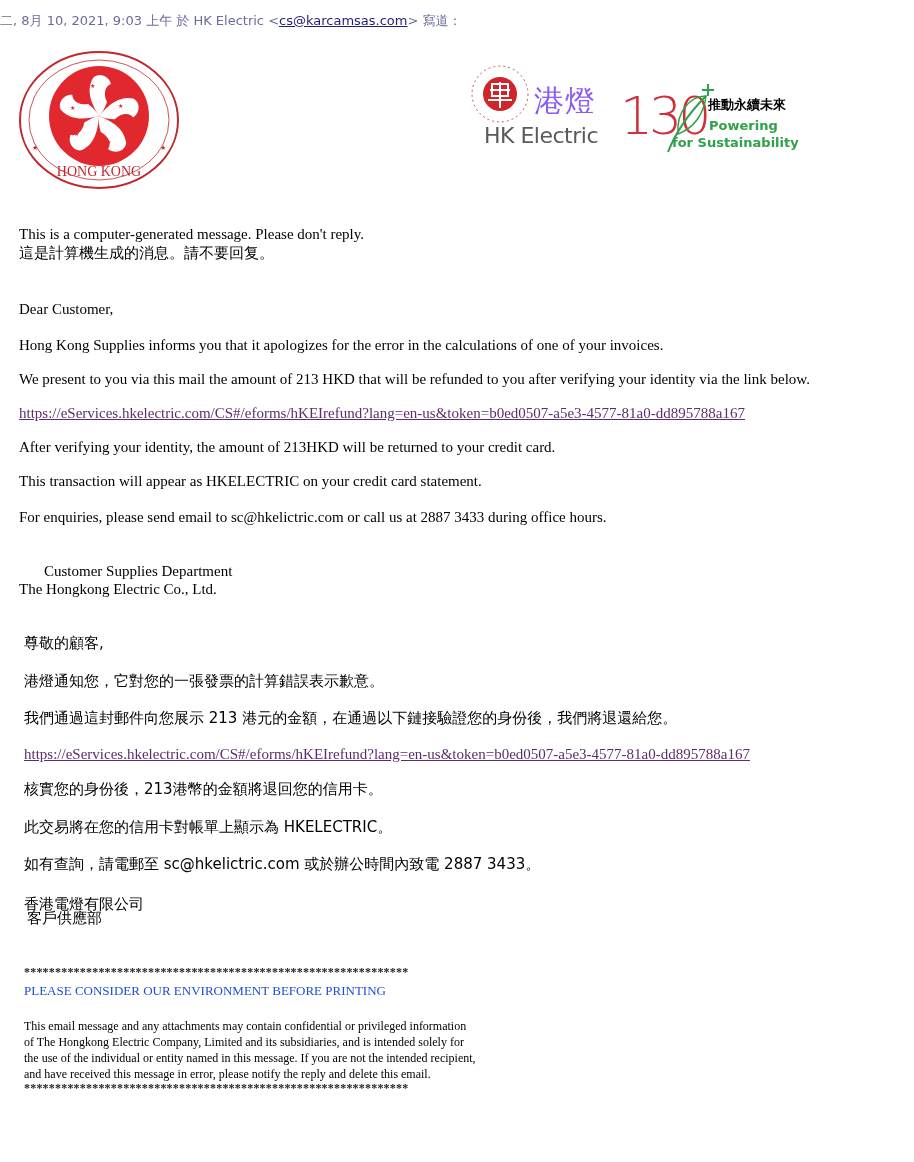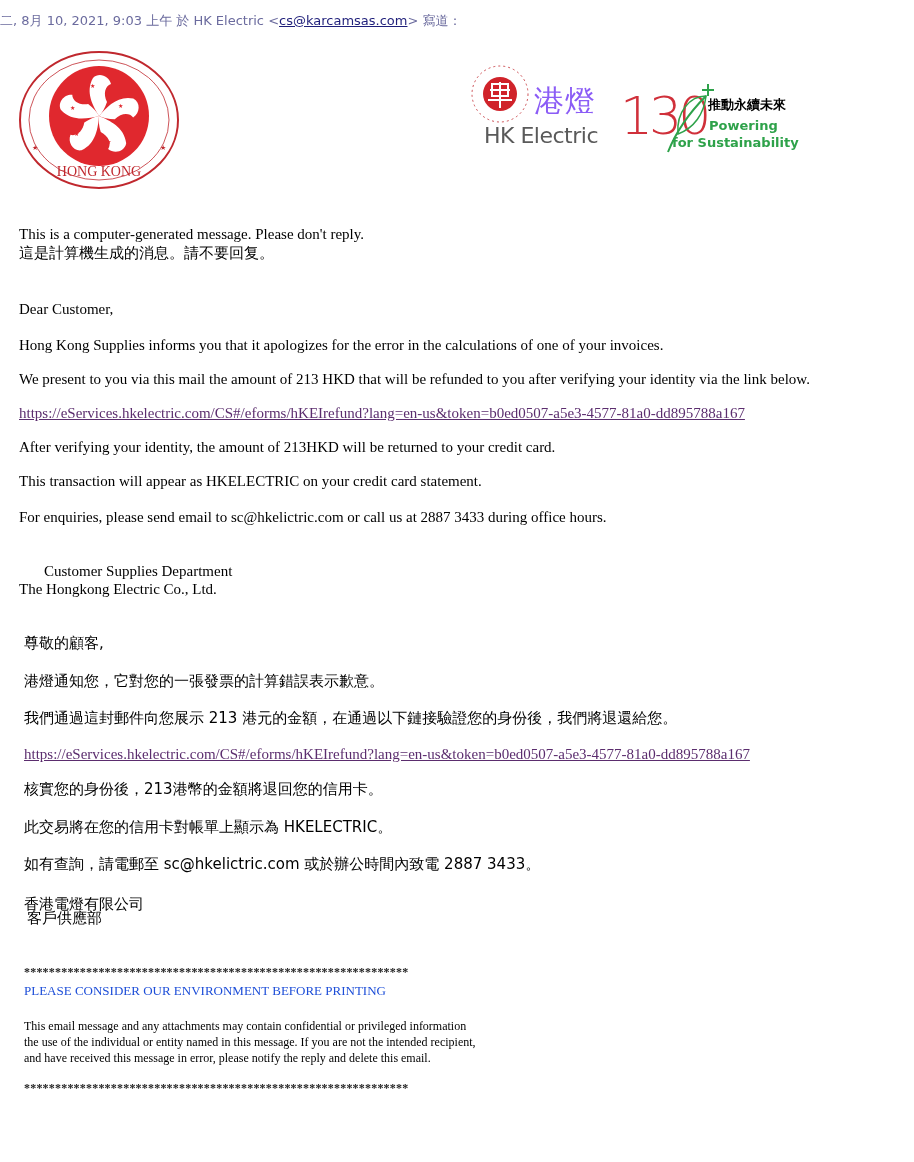--- a/index.html
+++ b/index.html
@@ -136,16 +136,17 @@
 <div class="p cjk zh" style="left:24px; top:818px;">此交易將在您的信用卡對帳單上顯示為 HKELECTRIC。</div>
 <div class="p cjk zh" style="left:24px; top:855px;">如有查詢，請電郵至 sc@hkelictric.com 或於辦公時間內致電 2887 3433。</div>
 
 <div class="p cjk zh" style="left:27px; top:909px;">客戶供應部</div>
 <div class="p cjk zh" style="left:24px; top:895px;">香港電燈有限公司</div>
 
 <div class="stars" style="top:965px;">**************************************************************</div>
 <div class="env">PLEASE CONSIDER OUR ENVIRONMENT BEFORE PRINTING</div>
 <div class="disclaimer">
   <div>This email message and any attachments may contain confidential or privileged information</div>
+  <div>of The Hongkong Electric Company, Limited and its subsidiaries, and is intended solely for</div>
   <div>the use of the individual or entity named in this message. If you are not the intended recipient,</div>
   <div>and have received this message in error, please notify the reply and delete this email.</div>
 </div>
 <div class="stars" style="top:1081px;">**************************************************************</div>
 
 </body></html>

